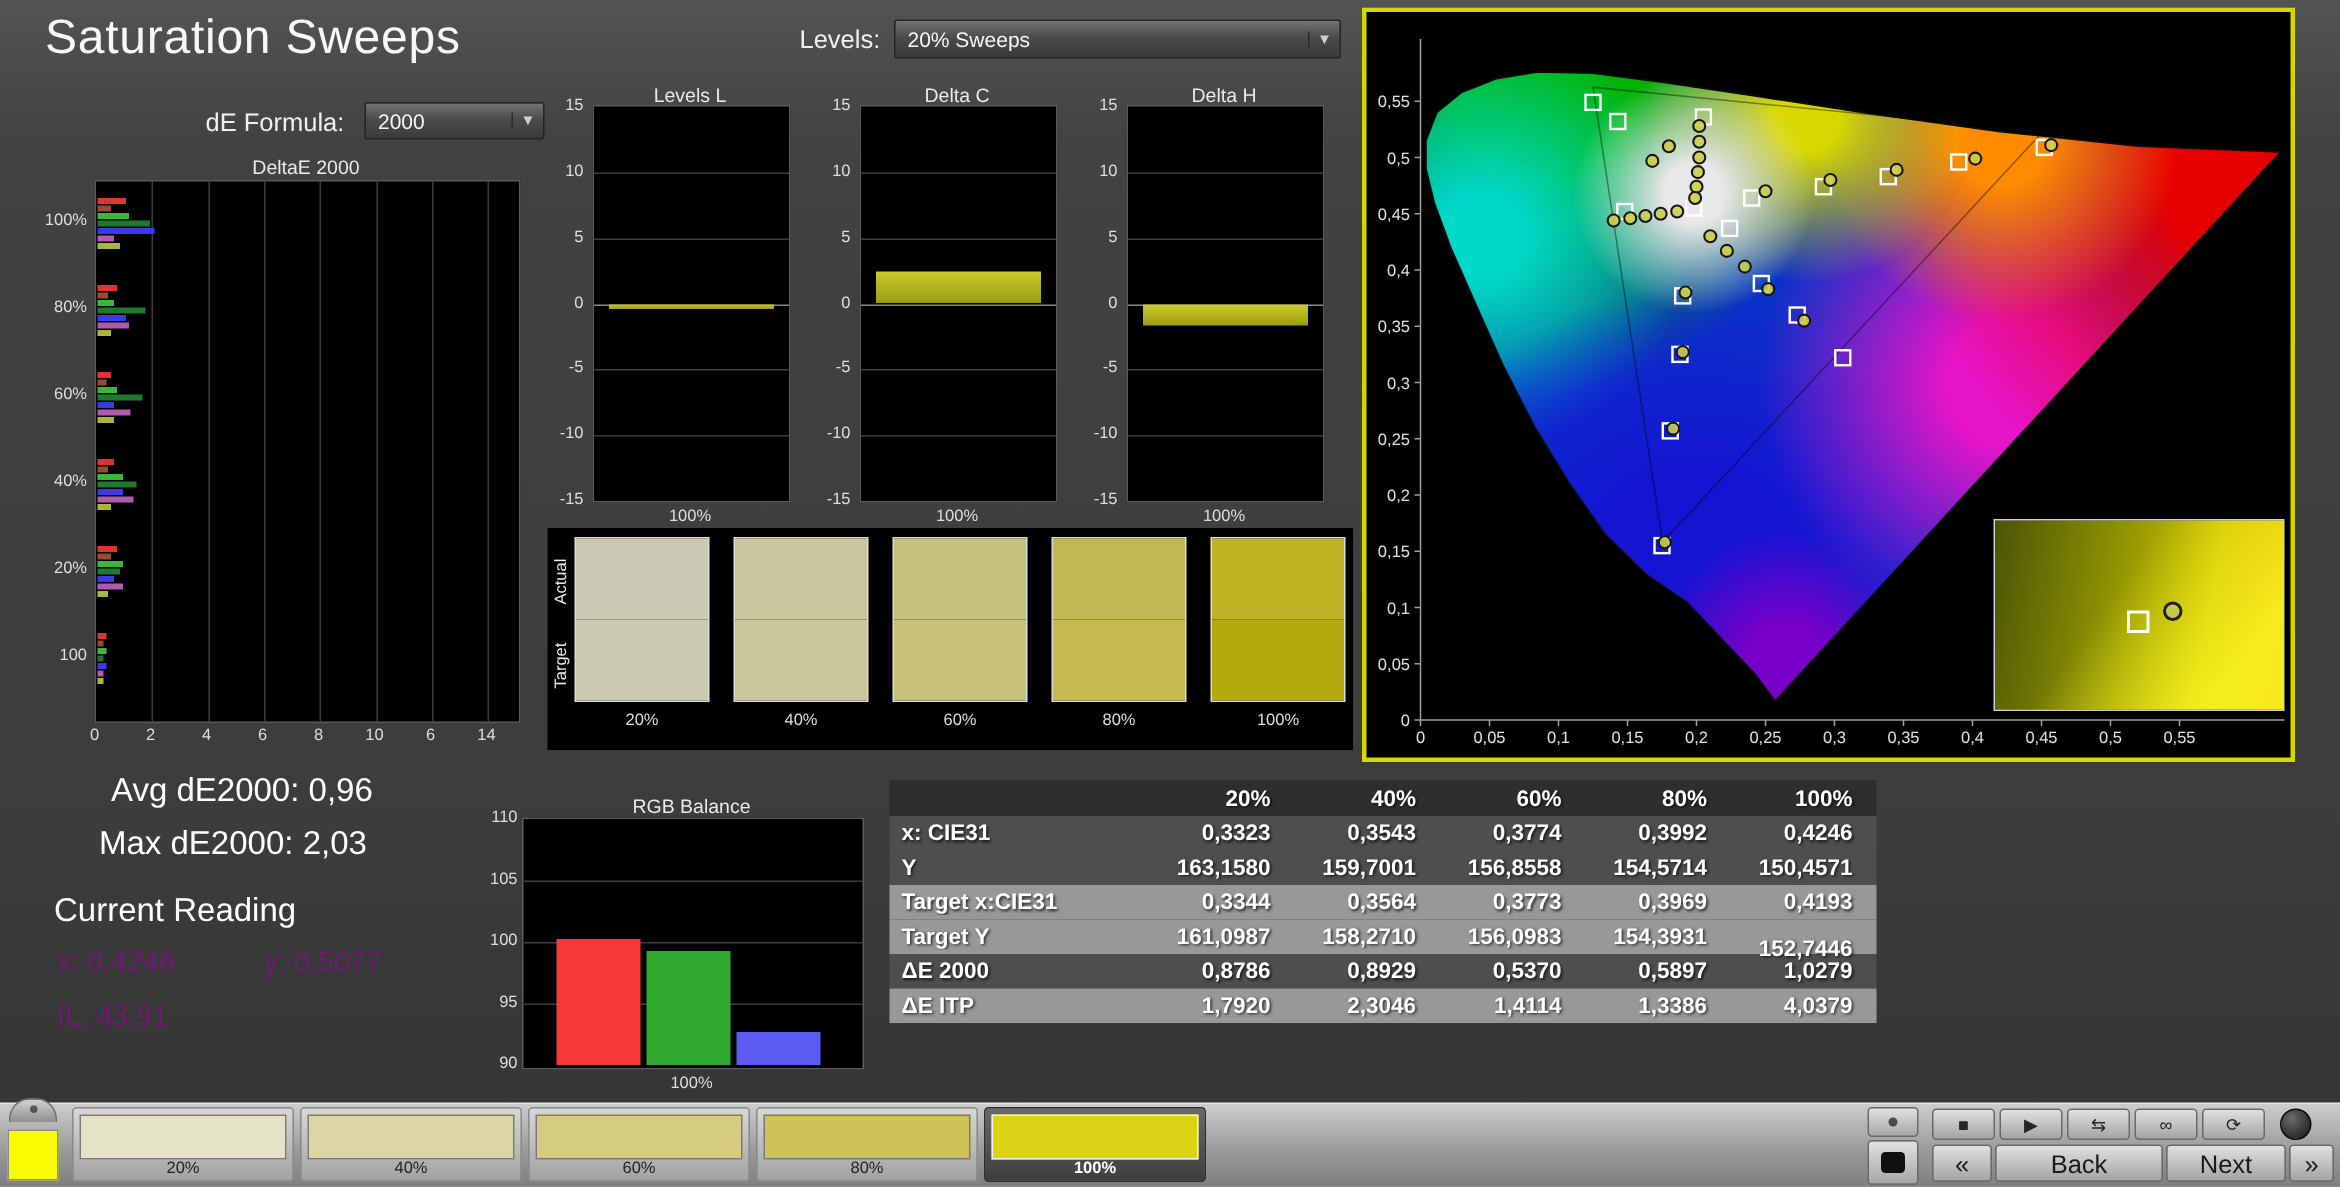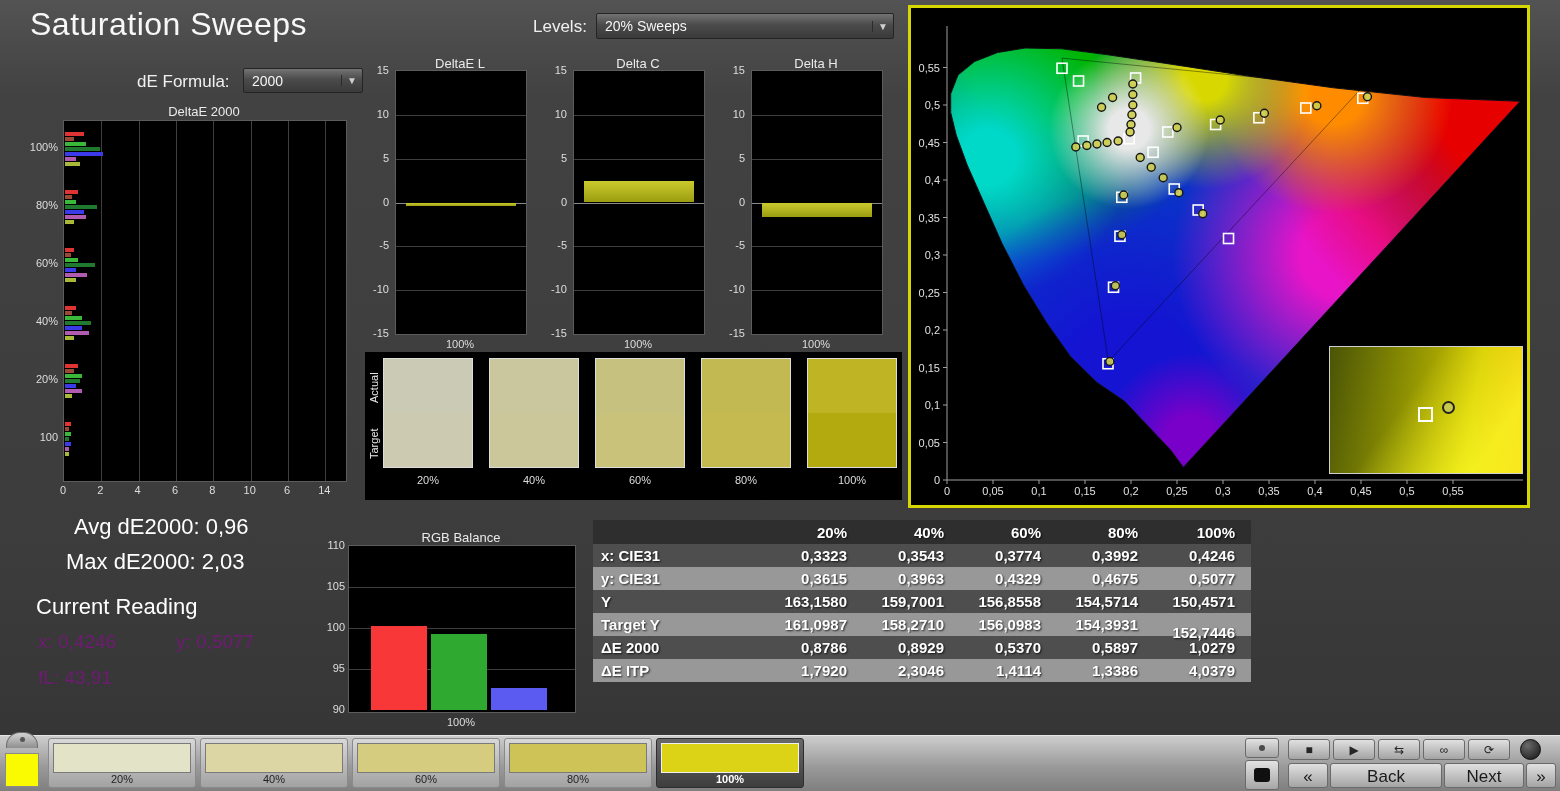--- a/index.html
+++ b/index.html
@@ -134,21 +134,21 @@
       <div class="tick" style="left: 296.333px; top: 380px; width: 20px; text-align: center;">14</div>
       <div class="tick r" style="left: 0px; top: 37px; width: 40px;">100%</div>
       <div class="tick r" style="left: 0px; top: 95px; width: 40px;">80%</div>
       <div class="tick r" style="left: 0px; top: 153px; width: 40px;">60%</div>
       <div class="tick r" style="left: 0px; top: 211px; width: 40px;">40%</div>
       <div class="tick r" style="left: 0px; top: 269px; width: 40px;">20%</div>
       <div class="tick r" style="left: 0px; top: 327px; width: 40px;">100</div>
     </div>
 
   <div class="abs delta-chart" style="left:355px;top:56px;width:180px;height:292px;">
-    <div class="chart-title" style="left:40px;top:0;width:130px;">DeltaE L</div>
+    <div class="chart-title" style="left:40px;top:0;width:130px;">Levels L</div>
     <div class="plot" style="left:40px;top:14px;width:130px;height:263px;">
         <div class="gh" style="top: 43.8333px;"></div>
         <div class="gh" style="top: 87.6667px;"></div>
         <div class="gh zero" style="top: 131.5px;"></div>
         <div class="gh" style="top: 175.333px;"></div>
         <div class="gh" style="top: 219.167px;"></div>
         <div class="bar delta-bar" style="left: 10px; width: 110px; height: 3.50667px; top: 131.5px;"></div>
       </div>
     <div class="tick" style="left:40px;top:282px;width:130px;text-align:center;">100%</div>
   <div class="tick r" style="left: 0px; width: 34px; top: 8px;">15</div>
@@ -432,35 +432,35 @@
         <div class="tcell tval" style="width: 97px;">100%</div>
       </div>
       <div class="trow dark">
         <div class="tcell tlabel" style="width: 173px;">x: CIE31</div>
         <div class="tcell tval" style="width: 97px;">0,3323</div>
         <div class="tcell tval" style="width: 97px;">0,3543</div>
         <div class="tcell tval" style="width: 97px;">0,3774</div>
         <div class="tcell tval" style="width: 97px;">0,3992</div>
         <div class="tcell tval" style="width: 97px;">0,4246</div>
       </div>
-      <div class="trow light">
-        <div class="tcell tlabel" style="width: 173px;">y: CIE31</div>
-        <div class="tcell tval" style="width: 97px;">0,3615</div>
-        <div class="tcell tval" style="width: 97px;">0,3963</div>
-        <div class="tcell tval" style="width: 97px;">0,4329</div>
-        <div class="tcell tval" style="width: 97px;">0,4675</div>
-        <div class="tcell tval" style="width: 97px;">0,5077</div>
-      </div>
       <div class="trow dark">
         <div class="tcell tlabel" style="width: 173px;">Y</div>
         <div class="tcell tval" style="width: 97px;">163,1580</div>
         <div class="tcell tval" style="width: 97px;">159,7001</div>
         <div class="tcell tval" style="width: 97px;">156,8558</div>
         <div class="tcell tval" style="width: 97px;">154,5714</div>
         <div class="tcell tval" style="width: 97px;">150,4571</div>
+      </div>
+      <div class="trow light">
+        <div class="tcell tlabel" style="width: 173px;">Target x:CIE31</div>
+        <div class="tcell tval" style="width: 97px;">0,3344</div>
+        <div class="tcell tval" style="width: 97px;">0,3564</div>
+        <div class="tcell tval" style="width: 97px;">0,3773</div>
+        <div class="tcell tval" style="width: 97px;">0,3969</div>
+        <div class="tcell tval" style="width: 97px;">0,4193</div>
       </div>
       <div class="trow light">
         <div class="tcell tlabel" style="width: 173px;">Target Y</div>
         <div class="tcell tval" style="width: 97px;">161,0987</div>
         <div class="tcell tval" style="width: 97px;">158,2710</div>
         <div class="tcell tval" style="width: 97px;">156,0983</div>
         <div class="tcell tval" style="width: 97px;">154,3931</div>
         <div class="tcell tval" style="width: 97px; margin-top: 16px;">152,7446</div>
       </div>
       <div class="trow dark">

